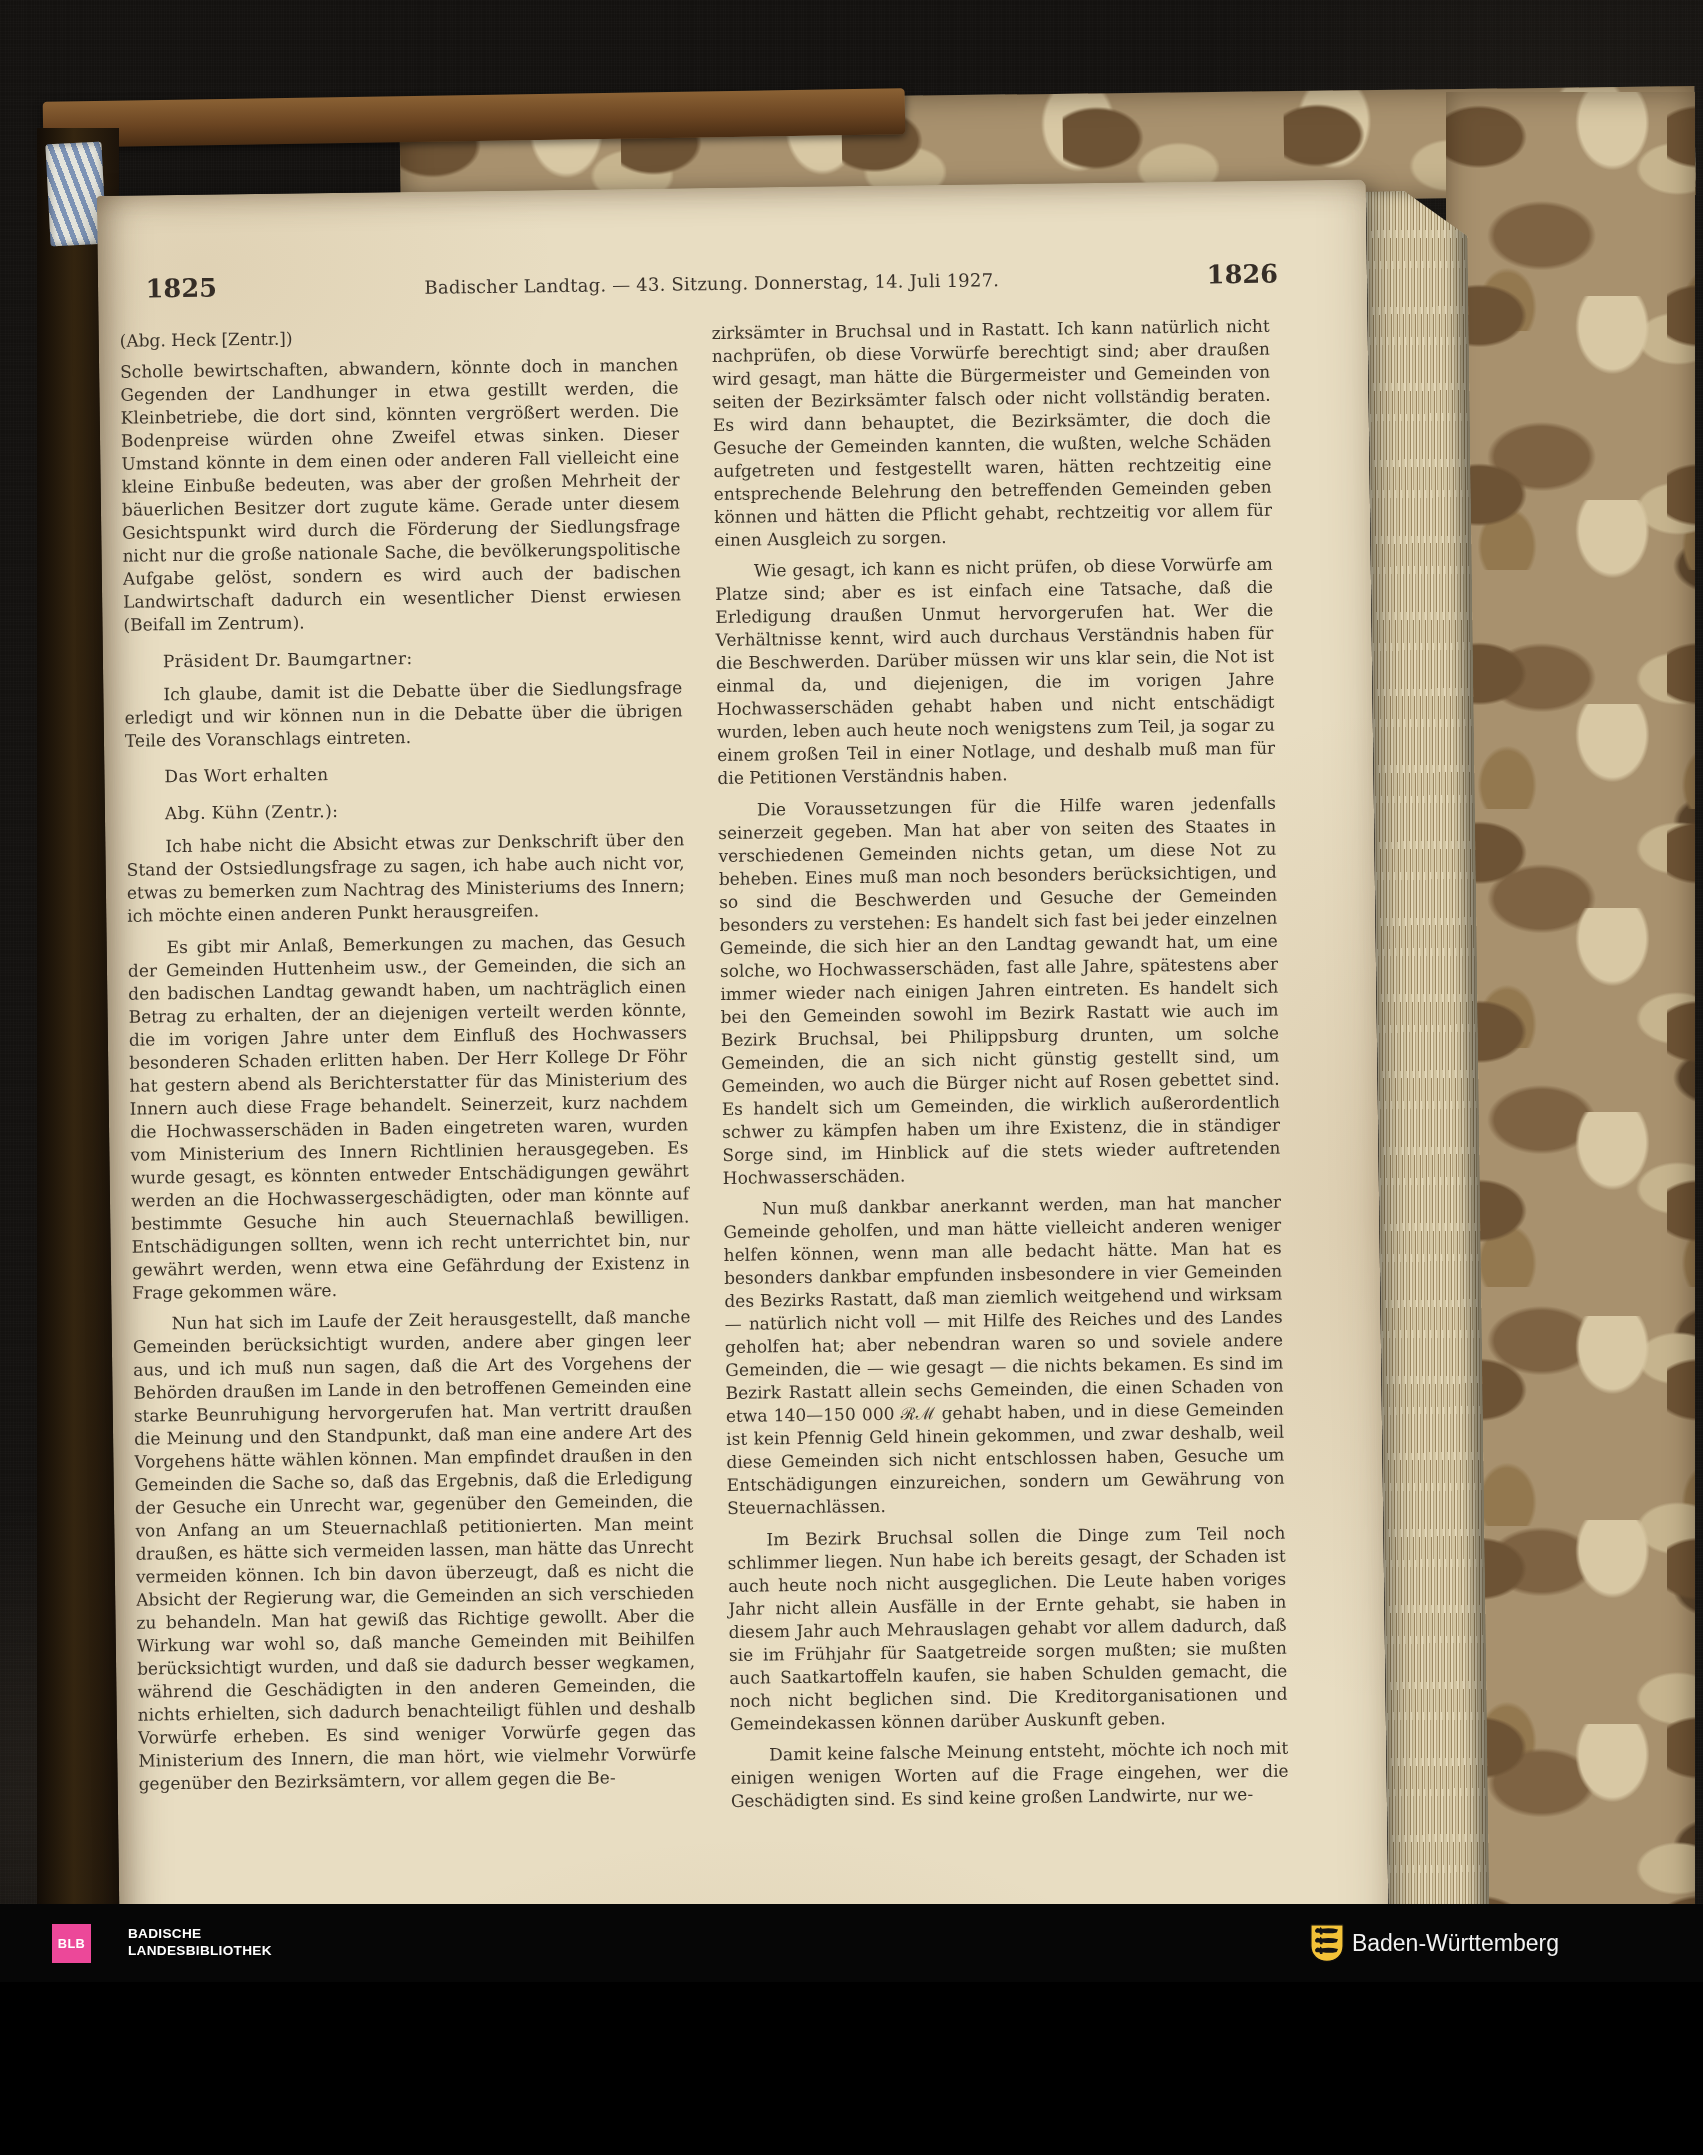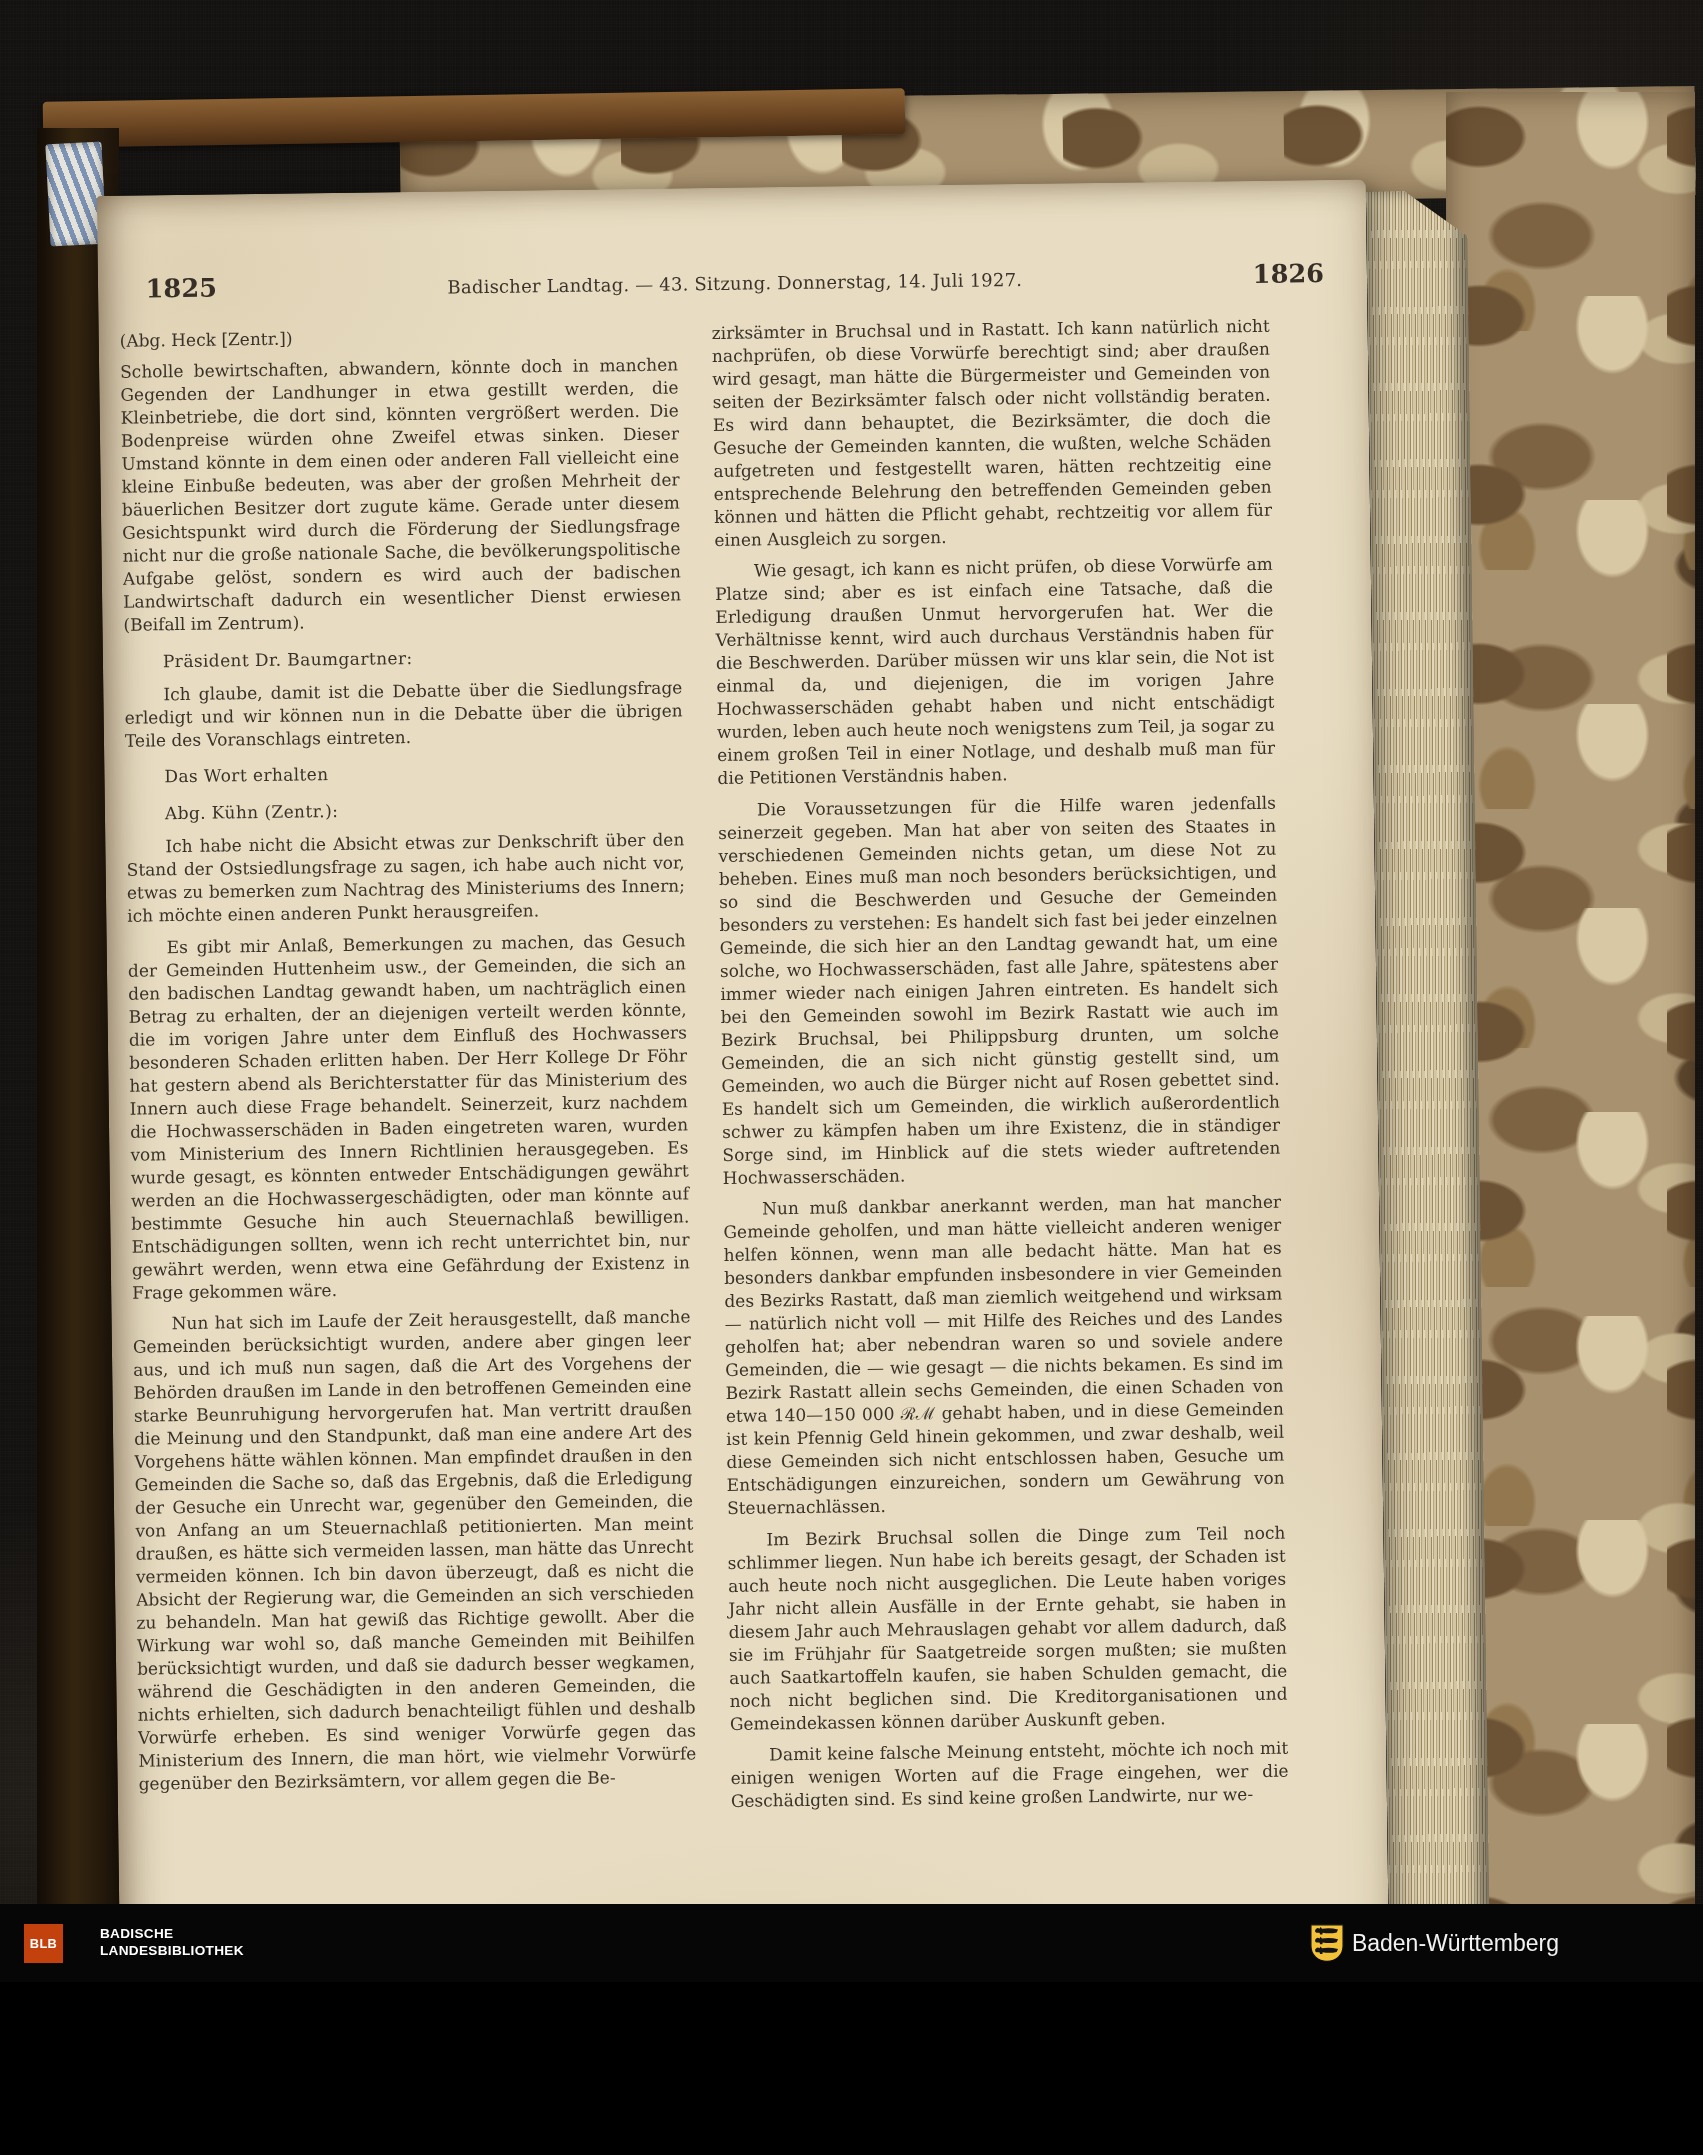--- a/index.html
+++ b/index.html
@@ -57,41 +57,41 @@
     box-shadow:
       inset 25.6px 0 41px -19px rgba(62,40,18,.55),
       inset -12px -19px 53px -25.6px rgba(90,65,35,.5),
       inset 0 22px 36px -24px rgba(90,65,35,.45),
       5.1px 8.5px 27px rgba(0,0,0,.5);
     color:#3a3229; }
 
   .page-header { display:flex; align-items:baseline; margin:78px 43px 0 25.6px; }
   .pagenum { font-weight:bold; font-size:25.6px; color:#362e27; }
   .pagenum.left { margin-left:22px; }
-  .pagenum.right { }
+  .pagenum.right { margin-right:46px; }
   .running-title { flex:1; text-align:center; font-size:18px; color:#3b332b; letter-spacing:0.2px; }
 
   .columns { display:flex; gap:34px; margin:25.6px 98px 0 21px; height:1618px; overflow:hidden;
     text-align:justify; font-size:17px; line-height:23px; hyphens:auto; }
   .col { flex:1; }
 
   .para { margin:0 0 8.5px; text-indent:39px; }
   .para.noindent { text-indent:0; }
   .para.speaker { margin:13.6px 0 10.2px; letter-spacing:0.4px; text-indent:39px; }
 
   .footer-sig { position:absolute; left:109px; bottom:48px; font-size:14.5px; color:#3c342c; }
   .sheet-sig  { position:absolute; left:956px; bottom:68px; font-size:16px; color:#3a322a; }
 
   .footer-bar { position:absolute; left:0; bottom:0; width:1704px; height:78px; background:#060606;
     display:flex; align-items:center; justify-content:space-between;
     padding:0 145px 0 24px; box-sizing:border-box;
     font-family:"Liberation Sans", sans-serif; }
   .brand-left { display:flex; align-items:center; gap:11px; }
-  .blb-logo { width:39px; height:39px; background:#c2410c; color:#fff; text-align:center;
-    font-weight:bold; font-size:12.8px; line-height:39px; letter-spacing:0.4px; }
+  .blb-logo { width:39px; height:39px; background:#ec4899; color:#fff; text-align:center;
+    font-weight:bold; font-size:12.8px; line-height:39px; letter-spacing:0.4px;margin-left:28px; }
   .brand-lines { color:#fff; font-weight:bold; font-size:13.6px; line-height:1.25; letter-spacing:0.3px;margin-left:26px; }
   .brand-right { display:flex; align-items:center; gap:8px; }
   .coa { display:inline-flex; }
   .state-label { color:#f2f2f2; font-size:23px; }
 </style>
 </head>
 <body>
 
 <div class="stage">
   <div class="backdrop"></div>

